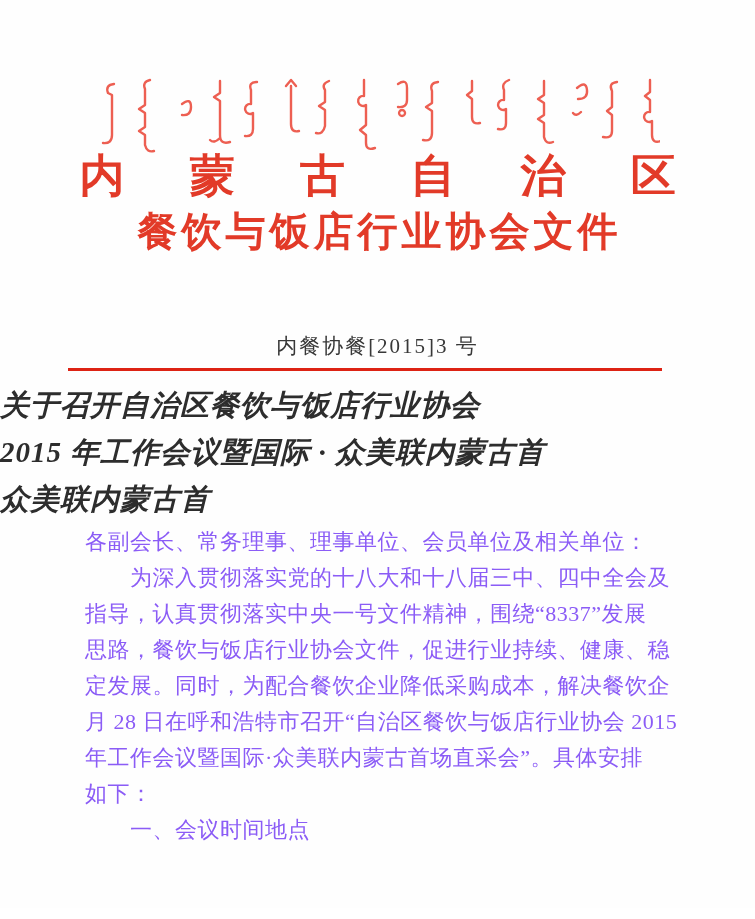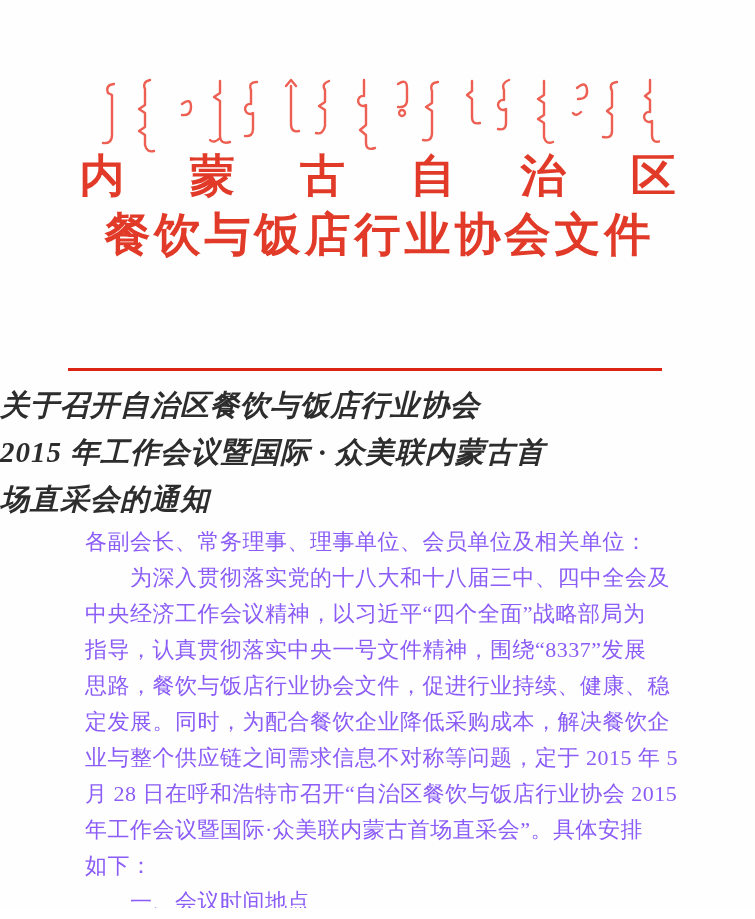--- a/index.html
+++ b/index.html
@@ -24,21 +24,21 @@
     white-space:nowrap;
   }
   .org-line-1 {
     top:146px;
     font-size:45px;
     letter-spacing:27px;
     text-indent:27px;
   }
   .org-line-2 {
     top:204px;
-    font-size:46px;
+    font-size:40px;
     letter-spacing:4px;
     text-indent:4px;
   }
   .doc-number {
     position:absolute;
     top:332px; left:0; width:100%;
     text-align:center;
     font-size:21px;
     letter-spacing:2px;
     color:#383838;
@@ -126,36 +126,35 @@
         <path d="M9,4 q-9,1 -5,9 v16 l-5,4 l5,4 v16 q0,8 -9,6"></path>
       </g>
     <g transform="translate(546,2)">
         <path d="M8,2 v12 l-5,4 l5,4 v12 a5,5 0 1,0 2,9 v14 q0,9 9,6"></path>
       </g>
   </svg>
 
   <div class="org-line org-line-1">内 蒙 古 自 治 区</div>
   <div class="org-line org-line-2">餐饮与饭店行业协会文件</div>
 
+  <div class="doc-number">内餐协餐[2015]3 号</div>
 
   <div class="red-rule"></div>
 
   <div class="doc-title">
     <div class="t-line">关于召开自治区餐饮与饭店行业协会</div>
     <div class="t-line">2015 年工作会议暨国际 · 众美联内蒙古首</div>
-    <div class="t-line">场直采会的通知</div>
+    <div class="t-line">众美联内蒙古首</div>
   </div>
 
   <div class="body-text">
     <div class="b-line">各副会长、常务理事、理事单位、会员单位及相关单位：</div>
     <div class="b-line indent">为深入贯彻落实党的十八大和十八届三中、四中全会及</div>
-    <div class="b-line">中央经济工作会议精神，以习近平“四个全面”战略部局为</div>
     <div class="b-line">指导，认真贯彻落实中央一号文件精神，围绕“8337”发展</div>
     <div class="b-line">思路，餐饮与饭店行业协会文件，促进行业持续、健康、稳</div>
     <div class="b-line">定发展。同时，为配合餐饮企业降低采购成本，解决餐饮企</div>
-    <div class="b-line">业与整个供应链之间需求信息不对称等问题，定于 2015 年 5</div>
     <div class="b-line">月 28 日在呼和浩特市召开“自治区餐饮与饭店行业协会 2015</div>
     <div class="b-line">年工作会议暨国际·众美联内蒙古首场直采会”。具体安排</div>
     <div class="b-line">如下：</div>
     <div class="b-line indent">一、会议时间地点</div>
   </div>
 
 </div>
 
 </body></html>

